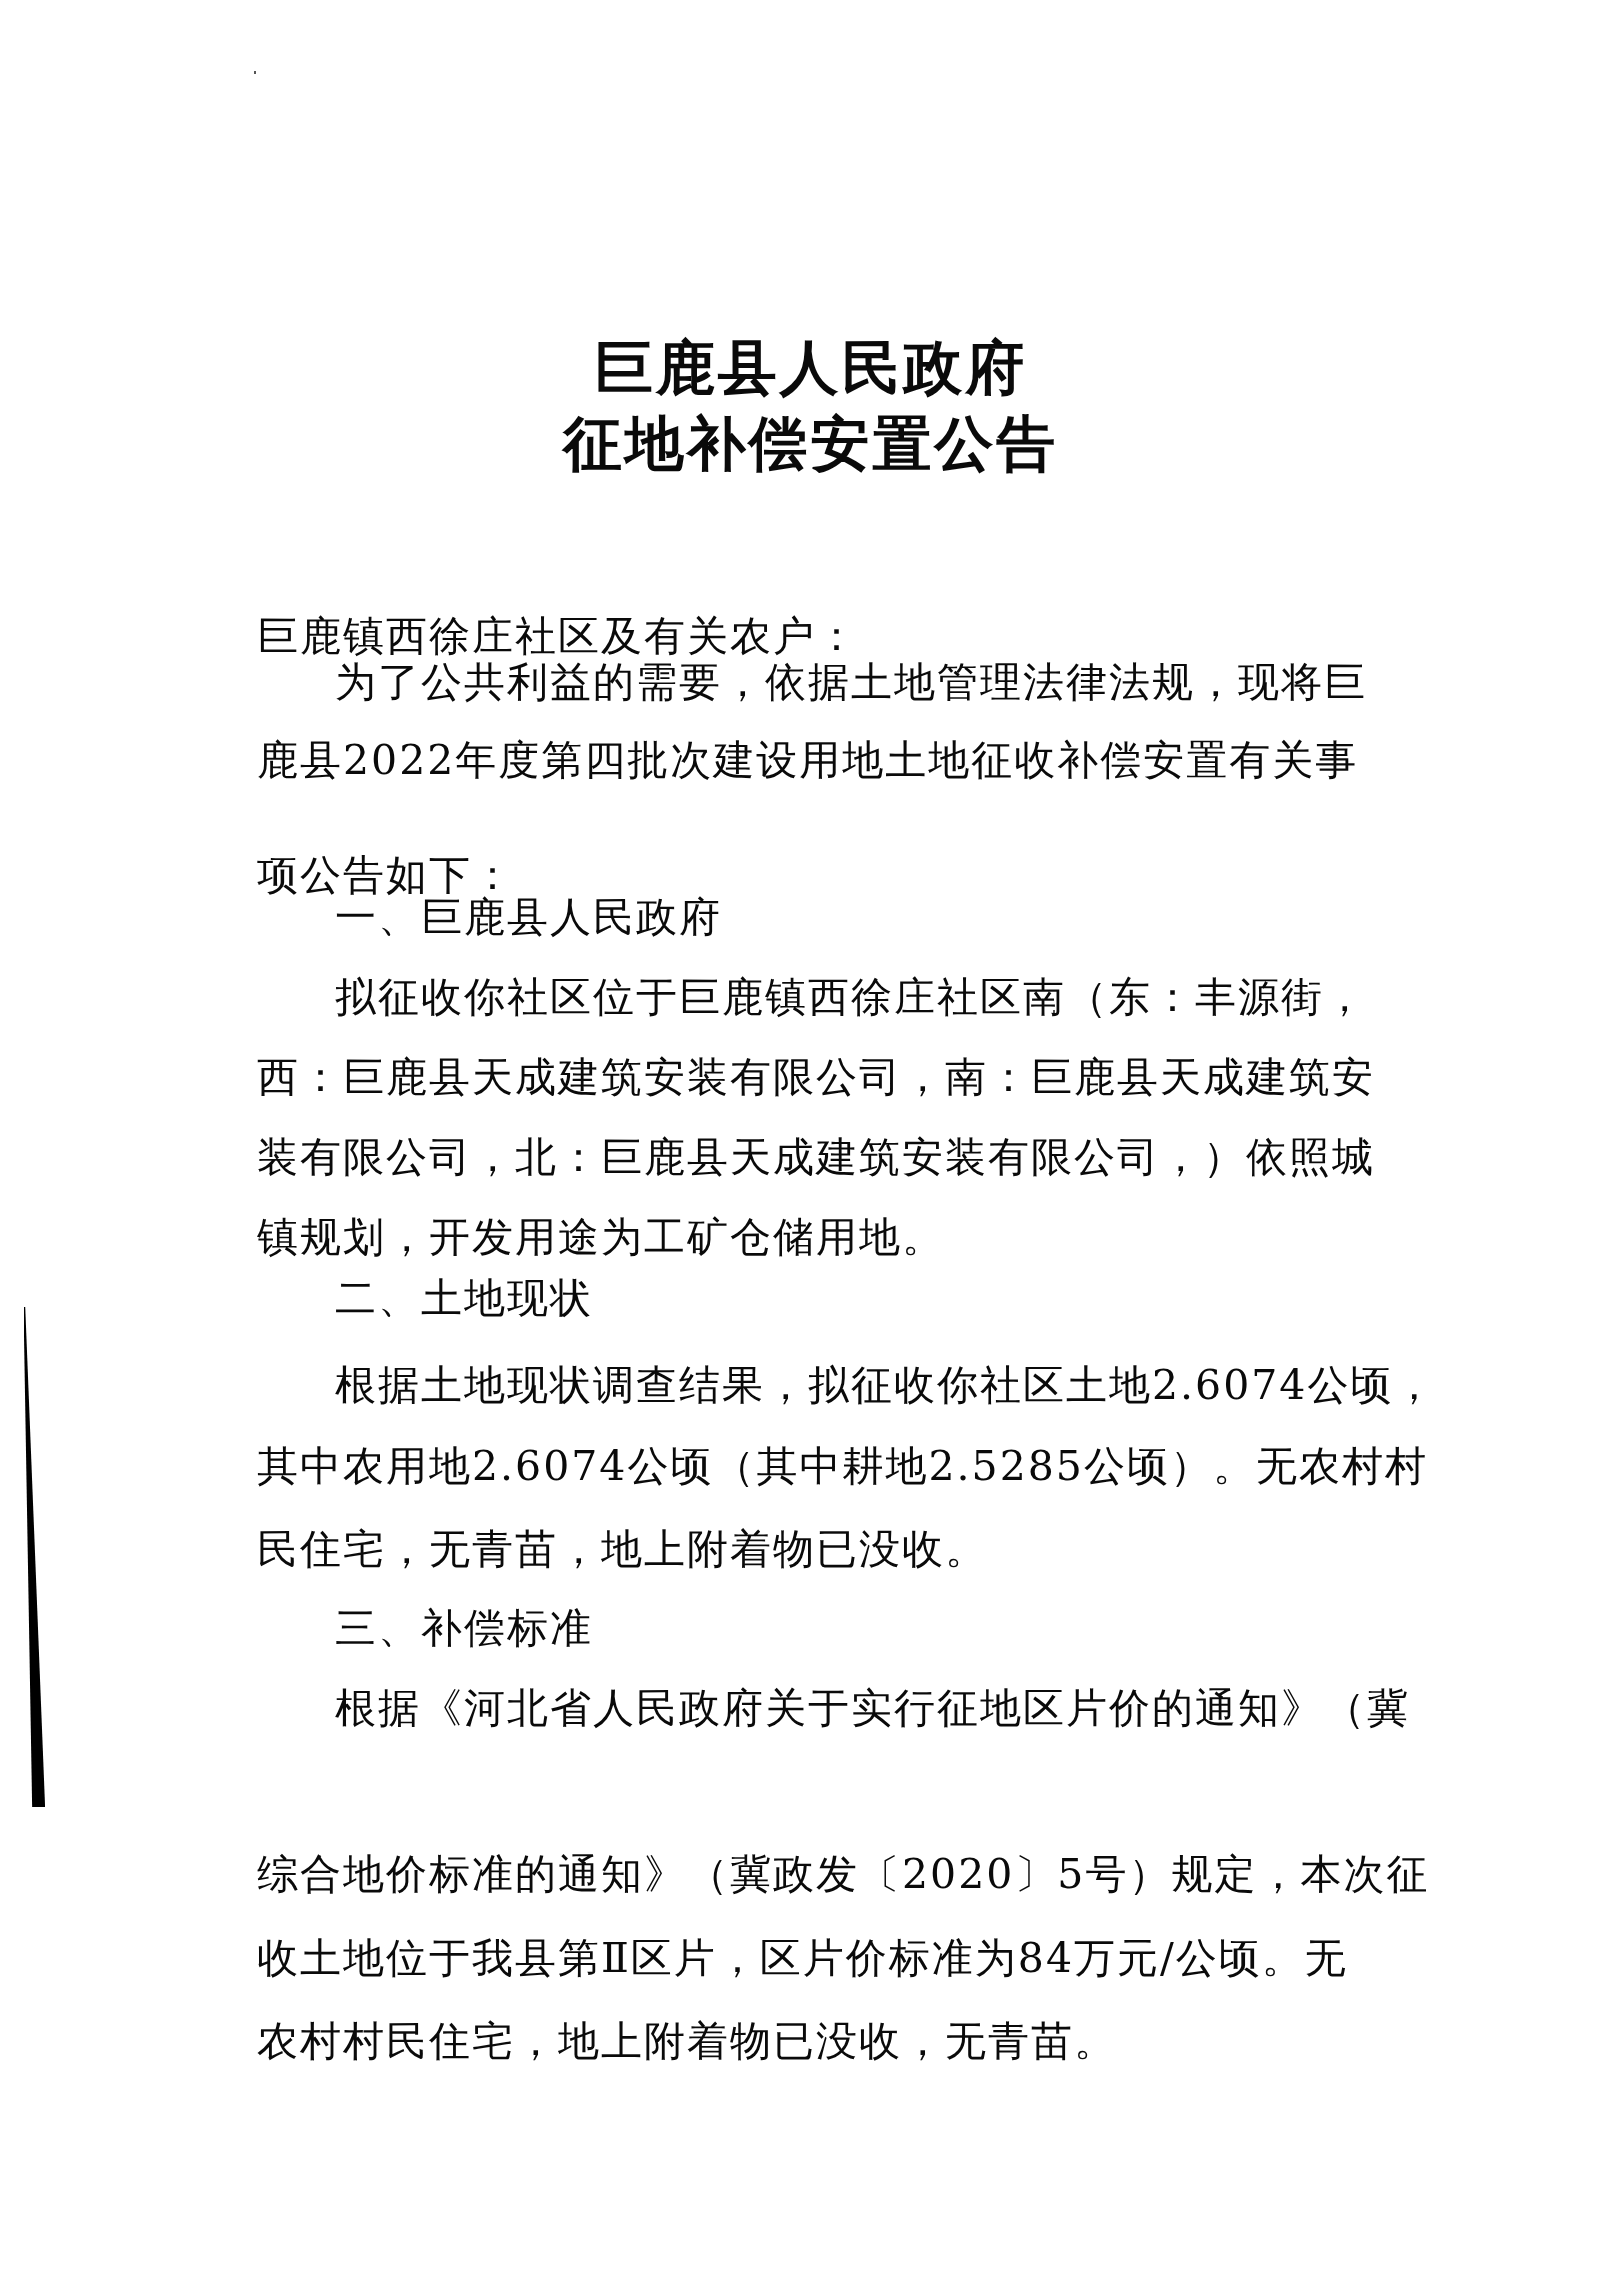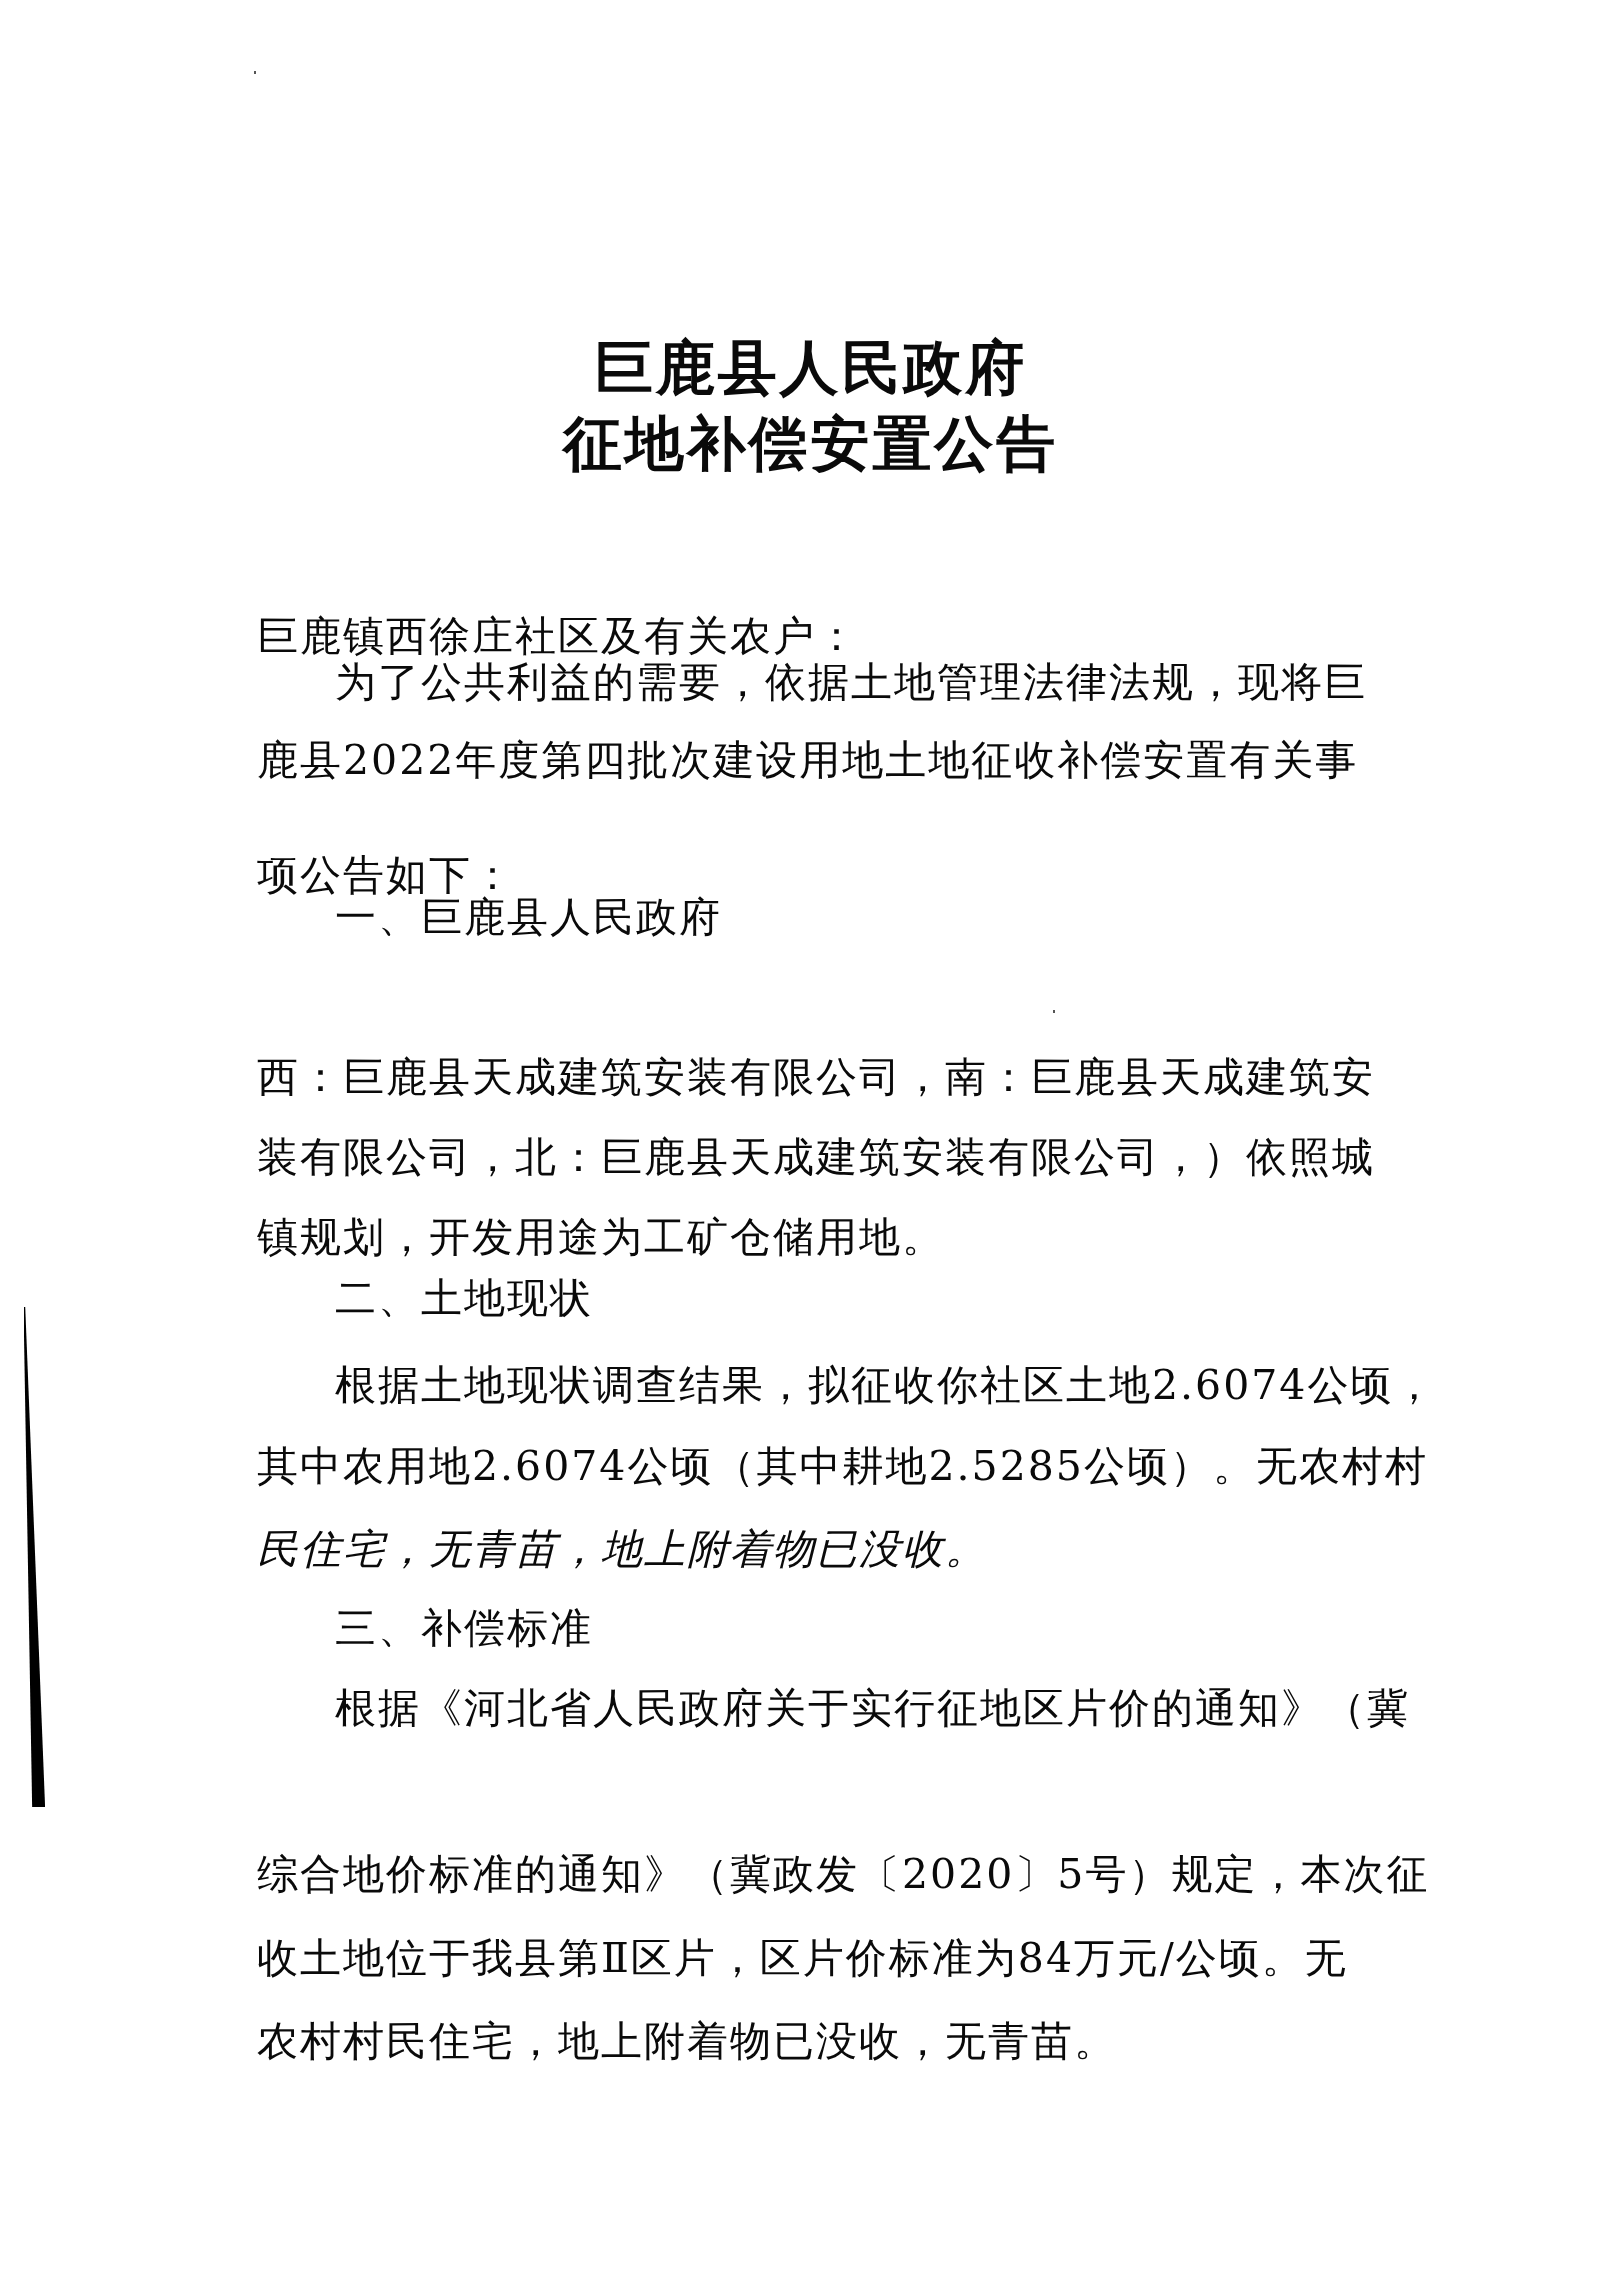--- a/index.html
+++ b/index.html
@@ -67,28 +67,29 @@
   <div class="title" style="top:338px;">巨鹿县人民政府</div>
   <div class="title" style="top:414px;">征地补偿安置公告</div>
 
   <div class="line" style="left:257px;top:580px;margin-top:36px;">巨鹿镇西徐庄社区及有关农户：</div>
 
   <div class="line" style="left:335px;top:662px;">为了公共利益的需要，依据土地管理法律法规，现将巨</div>
   <div class="line" style="left:257px;top:740px;">鹿县2022年度第四批次建设用地土地征收补偿安置有关事</div>
   <div class="line" style="left:257px;top:821px;margin-top:34px;">项公告如下：</div>
 
   <div class="line" style="left:335px;top:897px;">一、巨鹿县人民政府</div>
+  <div class="line" style="left:335px;top:977px;">拟征收你社区位于巨鹿镇西徐庄社区南（东：丰源街，</div>
   <div class="line" style="left:257px;top:1057px;text-align:right;">西：巨鹿县天成建筑安装有限公司，南：巨鹿县天成建筑安</div>
   <div class="line" style="left:257px;top:1137px;">装有限公司，北：巨鹿县天成建筑安装有限公司，）依照城</div>
   <div class="line" style="left:257px;top:1217px;">镇规划，开发用途为工矿仓储用地。</div>
 
   <div class="line" style="left:335px;top:1278px;">二、土地现状</div>
   <div class="line" style="left:335px;top:1365px;">根据土地现状调查结果，拟征收你社区土地2.6074公顷，</div>
   <div class="line" style="left:257px;top:1446px;">其中农用地2.6074公顷（其中耕地2.5285公顷）。无农村村</div>
-  <div class="line" style="left:257px;top:1529px;font-style:italic;">民住宅，无青苗，地上附着物已没收。</div>
+  <div class="line" style="left:257px;top:1529px;">民住宅，无青苗，地上附着物已没收。</div>
 
   <div class="line" style="left:335px;top:1608px;">三、补偿标准</div>
   <div class="line" style="left:335px;top:1688px;">根据《河北省人民政府关于实行征地区片价的通知》（冀</div>
   <div class="line" style="left:257px;top:1854px;">综合地价标准的通知》（冀政发〔2020〕5号）规定，本次征</div>
   <div class="line" style="left:257px;top:1938px;">收土地位于我县第Ⅱ区片，区片价标准为84万元/公顷。无</div>
   <div class="line" style="left:257px;top:2021px;">农村村民住宅，地上附着物已没收，无青苗。</div>
 
 </div>
 
 

